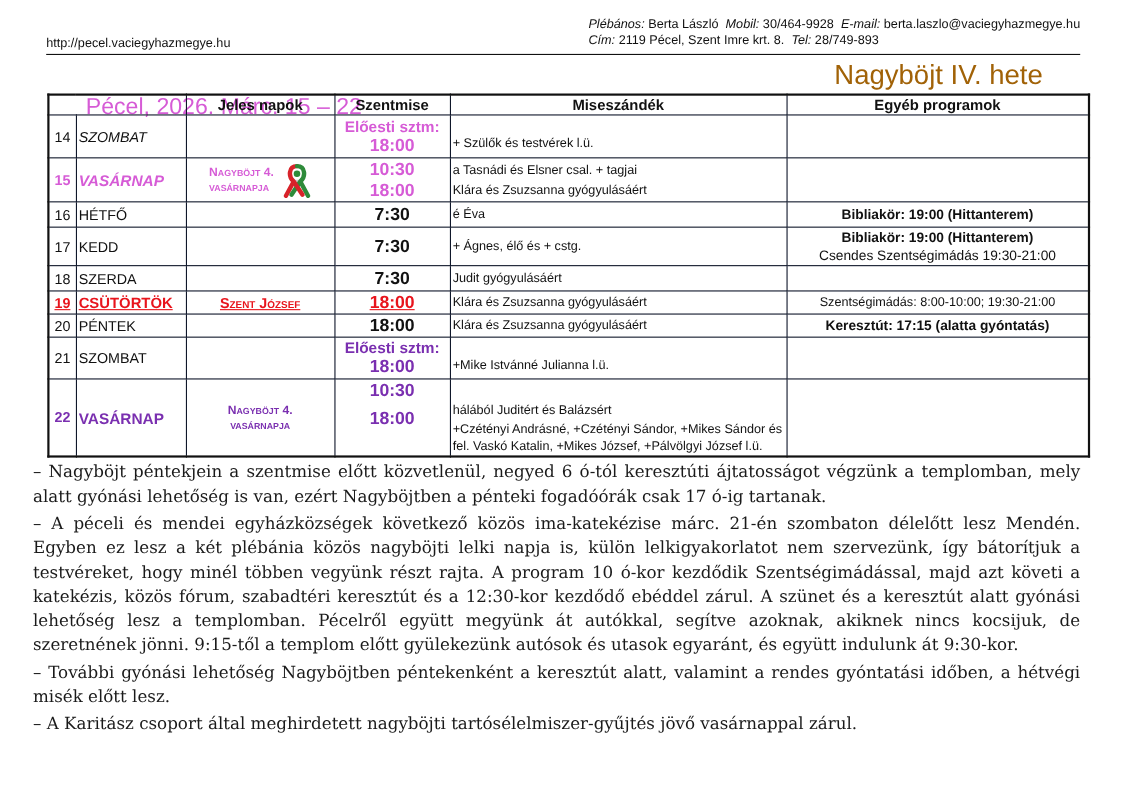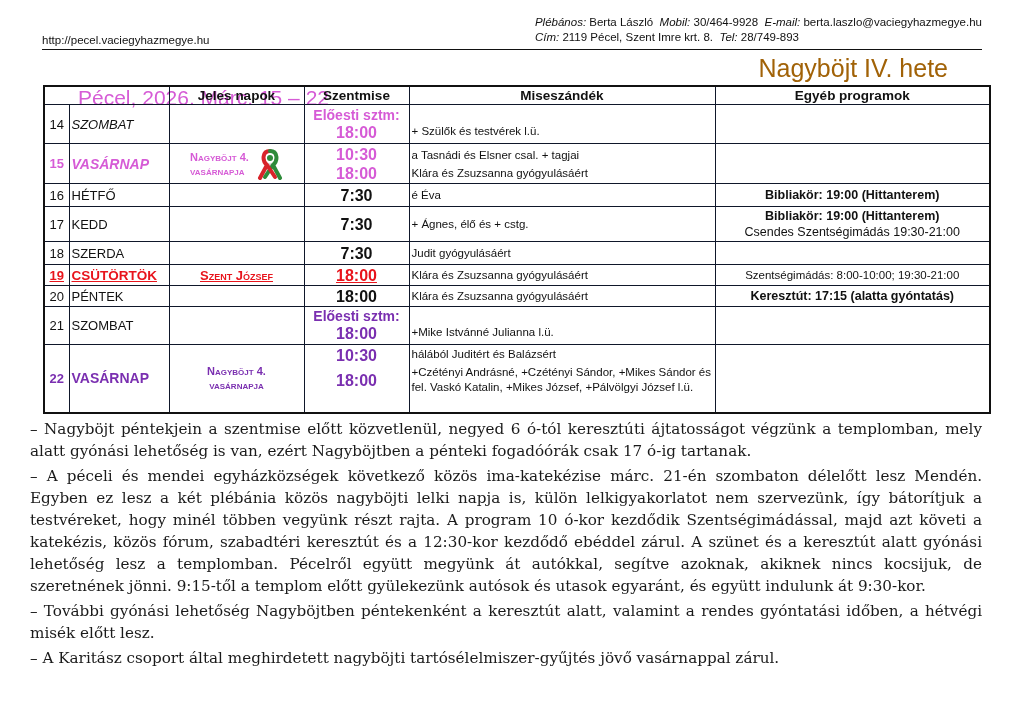--- a/index.html
+++ b/index.html
@@ -208,21 +208,21 @@
     <td class="c-jel">
       <div class="jel-text purple sc" style="text-align:center">
         <div>Nagyböjt 4.</div>
         <div>vasárnapja</div>
       </div>
     </td>
     <td class="c-mise purple" style="vertical-align:top">
       <span class="mise-big" style="margin-top:1px">10:30</span>
       <span class="mise-big" style="margin-top:6px">18:00</span>
     </td>
-    <td class="c-szand" style="vertical-align:top;padding-top:0">
+    <td class="c-szand" style="vertical-align:top;padding-top:19px">
       <span class="szline">hálából Juditért és Balázsért</span>
       <span class="szline tight" style="margin-top:2px">+Czétényi Andrásné, +Czétényi Sándor, +Mikes Sándor és fel. Vaskó Katalin, +Mikes József, +Pálvölgyi József l.ü.</span>
     </td>
     <td class="c-egy"></td>
   </tr>
 </tbody>
   </table>
 
 <div class="body-text">
   <p>– Nagyböjt péntekjein a szentmise előtt közvetlenül, negyed 6 ó-tól keresztúti ájtatosságot végzünk a templomban, mely alatt gyónási lehetőség is van, ezért Nagyböjtben a pénteki fogadóórák csak 17 ó-ig tartanak.</p>

